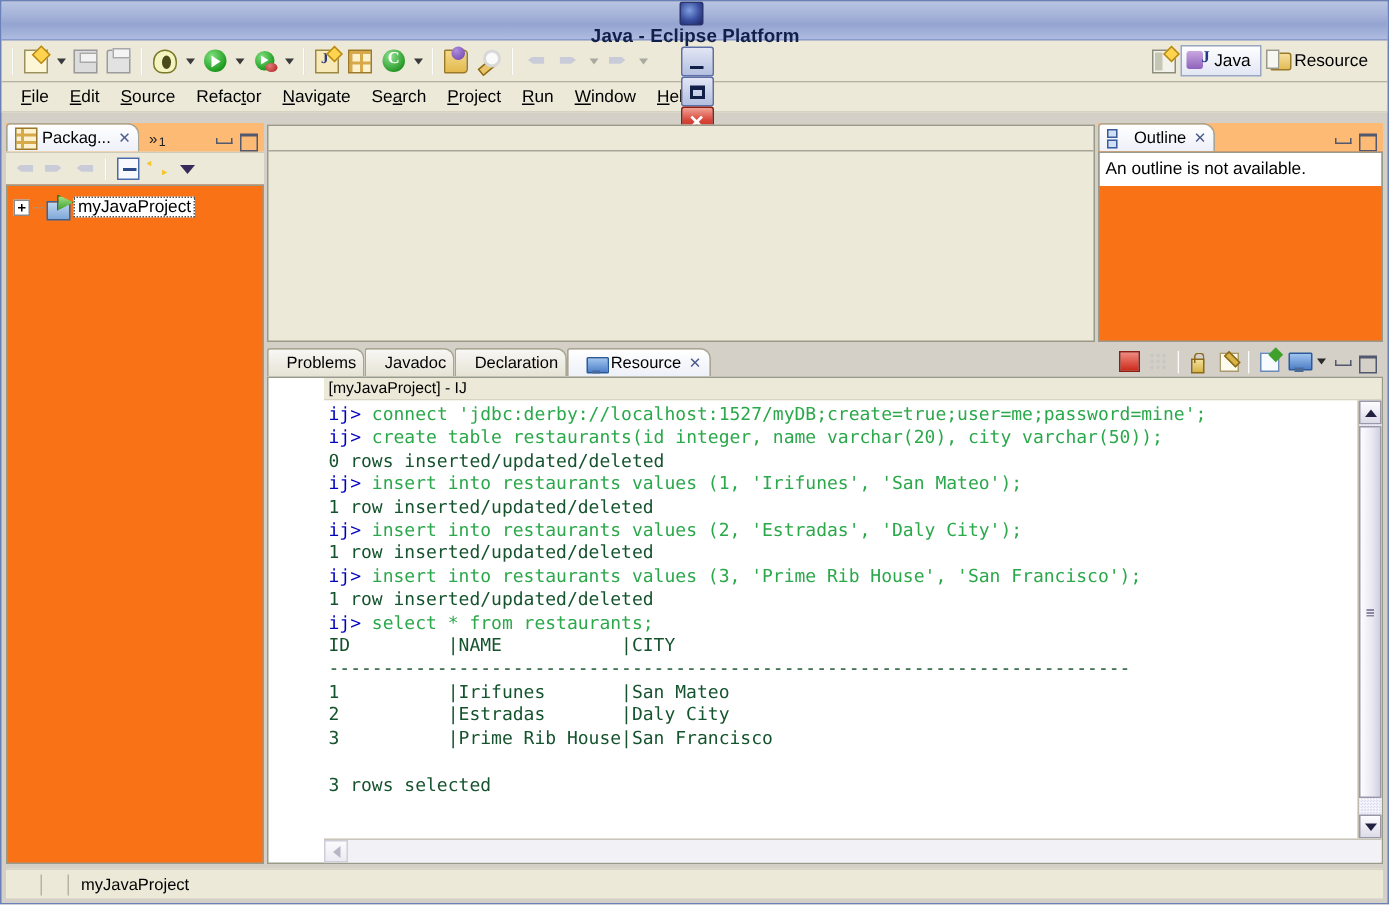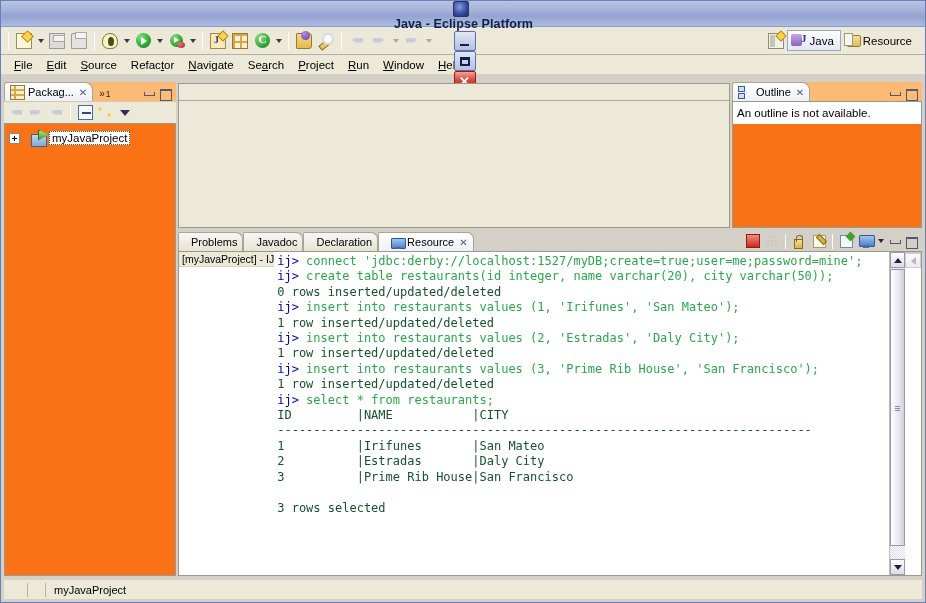--- a/index.html
+++ b/index.html
@@ -301,24 +301,25 @@
   .ci.pin::before{content:"";position:absolute;left:0;top:1px;width:11px;height:11px;background:#f7fbff;border:1px solid #6a8ab8;}
   .ci.pin::after{content:"";position:absolute;right:0;top:-1px;width:7px;height:7px;background:#3fa02a;transform:rotate(45deg);}
   .ci.display::before{content:"";position:absolute;left:0px;top:1px;width:14px;height:10px;background:linear-gradient(#9fc4ef,#4f7fc8);border:1px solid #2a5a9a;border-radius:1px;}
   .ci.display::after{content:"";position:absolute;left:4px;top:11px;width:6px;height:3px;background:#4a6a9a;}
   .ci.consoleicon::before{content:"";position:absolute;left:0px;top:2px;width:13px;height:9px;background:linear-gradient(#9fc4ef,#4f7fc8);border:1px solid #2a5a9a;border-radius:1px;}
   .ci.consoleicon::after{content:"";position:absolute;left:4px;top:11px;width:5px;height:2px;background:#4a6a9a;}
   .cbtn-arrow { width:11px;height:18px;display:flex;align-items:center;justify-content:center;flex:none; }
   .cbtn-arrow::after{content:"";width:0;height:0;border-left:3.5px solid transparent;border-right:3.5px solid transparent;border-top:4px solid #2a2a2a;}
 
   #console-wrap {
-    flex: 1; display: flex; flex-direction: row;
+    flex: 1; display: flex; flex-direction: column;
     border: 1px solid #9a9a8a;
     background: #fff;
     min-height: 0;
+    padding-left: 37px;
   }
   #console-header {
     height: 15px; flex: none;
     background: #ece9d8;
     font-size: 10.5px; color: #000;
     padding: 1px 0 0 3px;
     border-bottom: 1px solid #d8d4c4;
     white-space: nowrap;
   }
   #console-main { flex: 1; display: flex; min-height: 0; }

